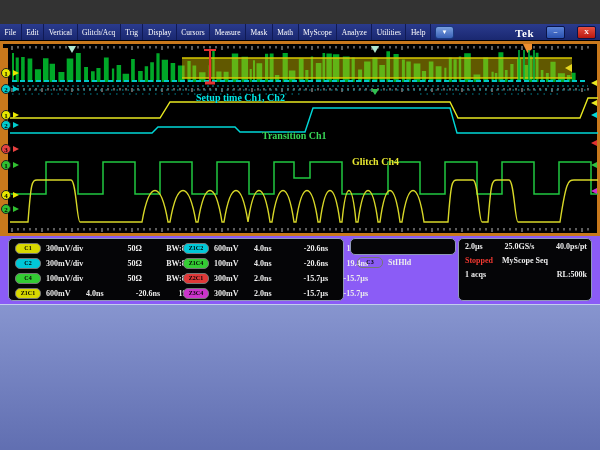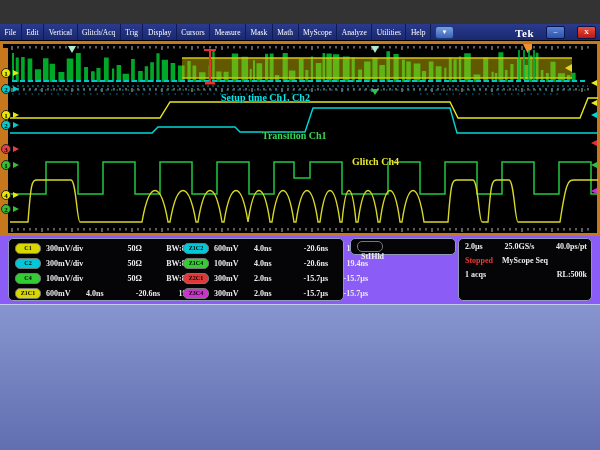--- a/index.html
+++ b/index.html
@@ -93,21 +93,21 @@
         <path d="M68,6 h8 l-4,7 z" fill="#b0e8d0"></path>
         <path d="M371,6 h8 l-4,7 z" fill="#b0e8d0"></path>
         <path d="M523,4 h9 v5 l-4.5,4 z" fill="#f09030"></path>
         <path d="M519,10 V40 M524,10 V40 M529,10 V40 M534,10 V40" fill="none" stroke="#00c040" stroke-width="1.5"></path>
         <path d="M371,49 h8 l-4,6 z" fill="#30c050"></path>
         <path d="M10,78 H160 L170,62 H450 L458,78 H580 L588,58 H598" fill="none" stroke="#e8e820" stroke-width="1.4"></path>
         <path d="M10,93 H152 L158,87 H235 L240,92 H305 L313,68 H450 L457,93 H598" fill="none" stroke="#00d8d8" stroke-width="1.4"></path>
         <path d="M10,154 H46 V122 H78 V154 H103 V122 H135 V154 H160 V122 H192 V154 H217 V122 H249 V154 H274 V122 H294 V138 H310 V122 H342 V154 H388 V122 H420 V154 H445 V122 H477 V154 H502 V122 H534 V154 H559 V122 H591 V154 H598" fill="none" stroke="#20c840" stroke-width="1.5"></path>
         <path d="M10,182 L28,182 C31,142 32,140 37,140 H71 C76,140 77,182 80,182 H142 L142,182 C149.28,140 160.72,140 168,182 L170,182 C177.28,140 188.72,140 196,182 L198,182 C204.72,140 215.28,140 222,182 L224,182 C230.72,140 241.28,140 248,182 L248,182 C254.16,140 263.84,140 270,182 L272,182 C278.16,140 287.84,140 294,182 L296,182 C302.16,140 311.84,140 318,182 L320,182 C325.6,140 334.4,140 340,182 L342,182 C345.92,140 352.08,140 356,182 L358,182 C363.6,140 372.4,140 378,182 L380,182 C385.6,140 394.4,140 400,182 L402,182 C408.16,140 417.84,140 424,182 H448 L448,182 C451,142 452,140 457,140 H473 C478,140 479,182 482,182 L488,182 L488,182 C491,142 492,140 497,140 H509 C514,140 515,182 518,182 H560 C566,142 568,140 574,140 H598" fill="none" stroke="#d8d828" stroke-width="1.4"></path>
       </svg>
-    <div class="wave-label" style="left:221px;top:52px;color:#00e8e8;">Setup time Ch1, Ch2</div>
+    <div class="wave-label" style="left:196px;top:52px;color:#00e8e8;">Setup time Ch1, Ch2</div>
     <div class="wave-label" style="left:262px;top:90px;color:#38d858;">Transition Ch1</div>
     <div class="wave-label" style="left:352px;top:116px;color:#e8e830;">Glitch Ch4</div>
     <div id="markers">
         <div class="chan-badge" style="top: 28px; background: rgb(232, 232, 0);">1</div>
         <div class="chan-arrow" style="top: 30px; border-left: 6px solid rgb(232, 232, 0);"></div>
         <div class="chan-badge" style="top: 44px; background: rgb(0, 204, 204);">2</div>
         <div class="chan-arrow" style="top: 46px; border-left: 6px solid rgb(0, 204, 204);"></div>
         <div class="chan-badge" style="top: 70px; background: rgb(232, 232, 0);">1</div>
         <div class="chan-arrow" style="top: 72px; border-left: 6px solid rgb(232, 232, 0);"></div>
         <div class="chan-badge" style="top: 80px; background: rgb(0, 204, 204);">2</div>
@@ -181,21 +181,21 @@
         </div>
         <div class="ro-row ro-zoom" style="left: 174px; top: 48px;">
           <span class="badge" style="background: rgb(204, 51, 204);">Z3C4</span>
           <span class="f1">300mV</span>
           <span class="f2">2.0ns</span>
           <span class="f3">-15.7µs</span>
           <span class="f4">-15.7µs</span>
         </div>
       </div>
     <div class="ro-box" style="left:350px;top:2px;width:106px;height:17px;">
-      <div class="ro-row" style="left:6px;top:2px;flex-direction:column;">
+      <div class="ro-row" style="left:6px;top:17px;">
         <span class="badge" id="bus-badge">C3</span>
         <span>StIHld</span>
       </div>
     </div>
     <div class="ro-box" style="left:458px;top:2px;width:134px;height:63px;">
       <div class="acq-row" style="top:3px;justify-content:space-between;">
         <span>2.0µs</span>
         <span>25.0GS/s</span>
         <span>40.0ps/pt</span>
       </div>

